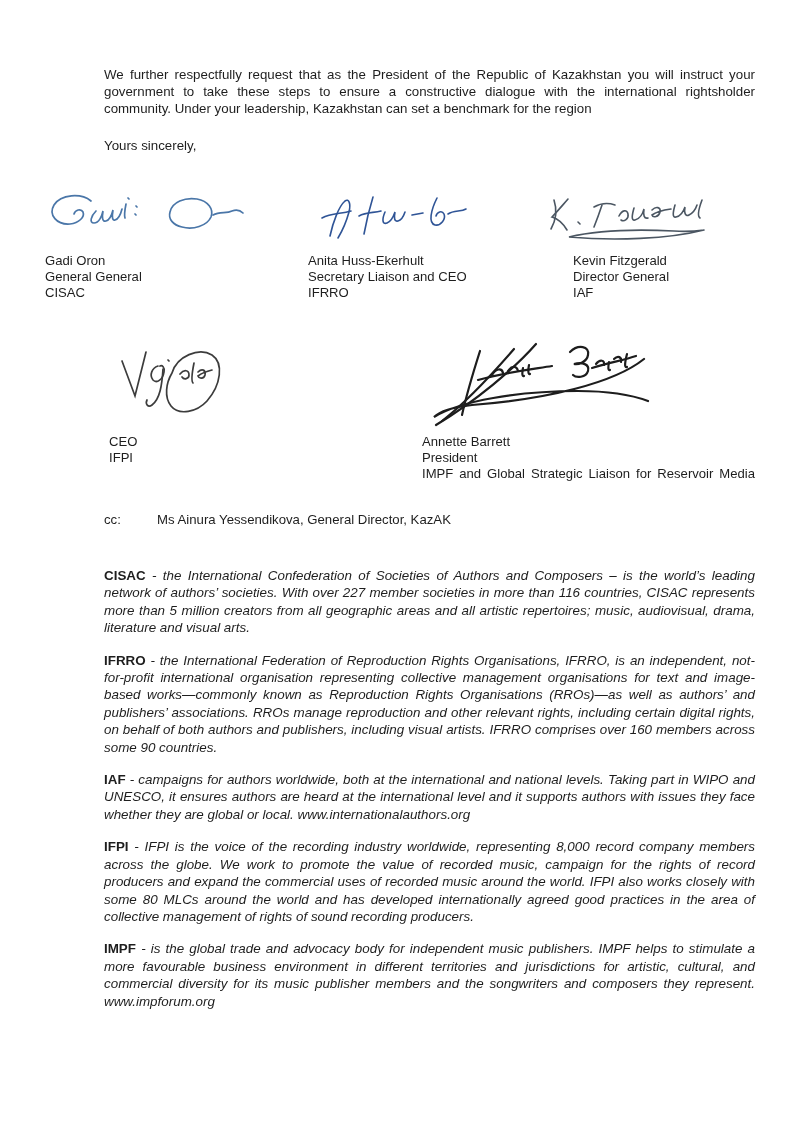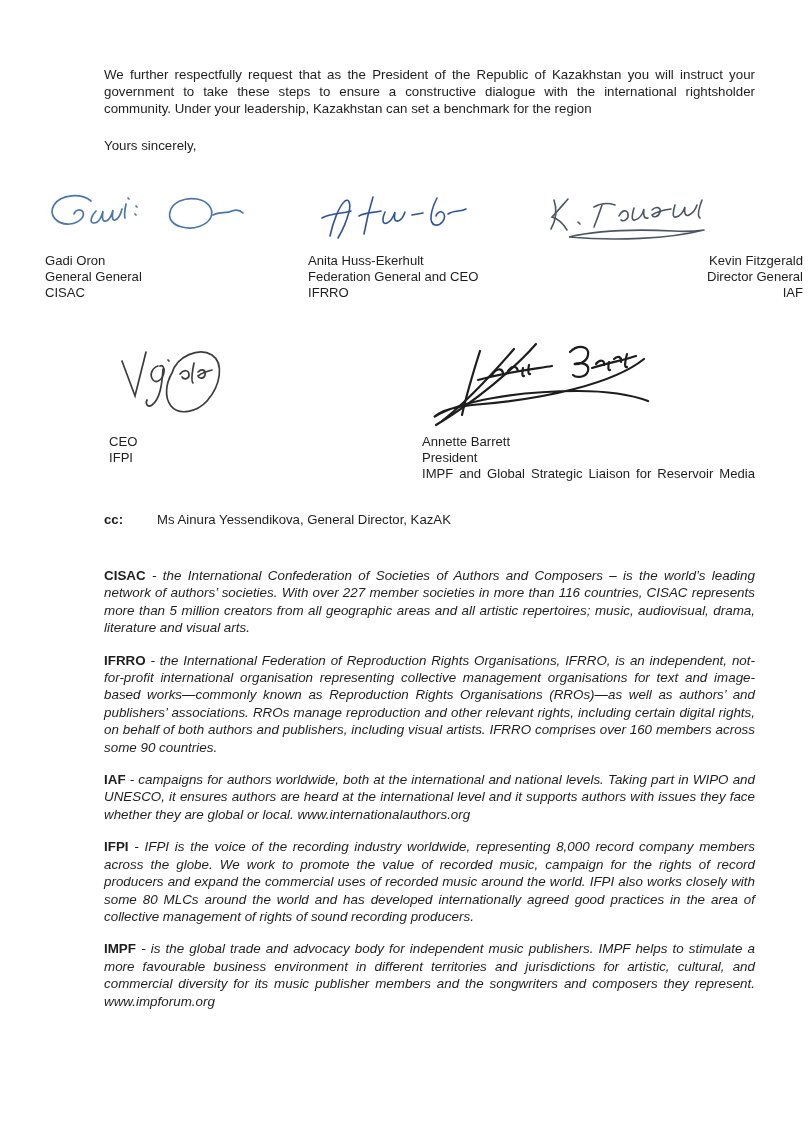--- a/index.html
+++ b/index.html
@@ -15,34 +15,34 @@
   .body-text { font-size:13.3px; line-height:17px; margin:0; }
   .para1 { position:absolute; top:66px; left:85px; width:651px; text-align:justify; }
   .closing { position:absolute; top:137px; left:85px; }
 
   .sig-row { position:absolute; left:0; width:811px; }
   .row1 { top:183px; height:120px; }
   .row2 { top:338px; height:150px; }
   .sig-block { position:absolute; top:0; }
   .sb1 { left:26px;  width:250px; }
   .sb2 { left:289px; width:260px; }
-  .sb3 { left:554px; width:230px;text-align:right; }
+  .sb3 { left:554px; width:230px; }
   .sb4 { left:90px;  width:260px; }
   .sb5 { left:403px; width:333px; }
 
   .sig-art  { height:70px; display:flex; align-items:flex-end; padding-bottom:10px; box-sizing:border-box; }
   .sig-art2 { height:96px; display:flex; align-items:flex-end; padding-bottom:5px; box-sizing:border-box; }
   .sb3 .sig-art svg { margin-left:-34px; }
   .sb5 .sig-art2 svg { margin-left:-4px; }
 
   .sig-lines div { font-size:13.1px; line-height:16px; }
   .sb5 .sig-lines .org-line { text-align:justify; text-align-last:justify; }
 
   .cc-row { position:absolute; top:512px; left:85px; display:flex; font-size:13.2px; }
-  .cc-label { width:53px; font-weight:bold; }
+  .cc-label { width:53px; font-weight:normal; }
 
   .notes { position:absolute; top:567px; left:85px; width:651px; }
   .note { font-size:13.4px; line-height:17.4px; margin:0 0 15px 0; text-align:justify; font-style:italic; }
   .note .abbr { font-style:normal; font-weight:bold; }
 
   .footer { position:absolute; top:1097px; left:85px; width:652px; display:flex; justify-content:space-between; font-size:13px; }
 
   svg { display:block; }
 </style>
 </head>
@@ -83,21 +83,21 @@
           <path d="M65,6 C61,19 58,32 56,43"></path>
           <path d="M51,25 C58,21 66,22 73,20"></path>
           <path d="M77,21 C74,28 74,34 79,32 C84,30 86,24 87,21 C86,26 86,31 90,30 C94,29 96,24 97,21"></path>
           <path d="M104,24 L115,22"></path>
           <path d="M129,7 C123,19 120,32 127,34 C133,35 138,28 136,23 C134,19 129,21 128,25"></path>
           <path d="M140,23 C146,19 153,21 158,18"></path>
         </svg>
       </div>
       <div class="sig-lines">
         <div>Anita Huss-Ekerhult</div>
-        <div>Federation General and CEO</div>
+        <div>Secretary Liaison and CEO</div>
         <div class="org-line">IFRRO</div>
       </div>
     </div>
 
     <div class="sig-block sb3">
       <div class="sig-art">
         <svg width="172" height="54" viewBox="0 0 172 54" fill="none" stroke="#4b5662" stroke-width="1.6" stroke-linecap="round">
           <path d="M15,11 C18,20 17,31 12,40"></path>
           <path d="M29,10 C22,18 16,25 13,28 C20,30 25,36 28,41"></path>
           <path d="M39,33 l2,2"></path>

